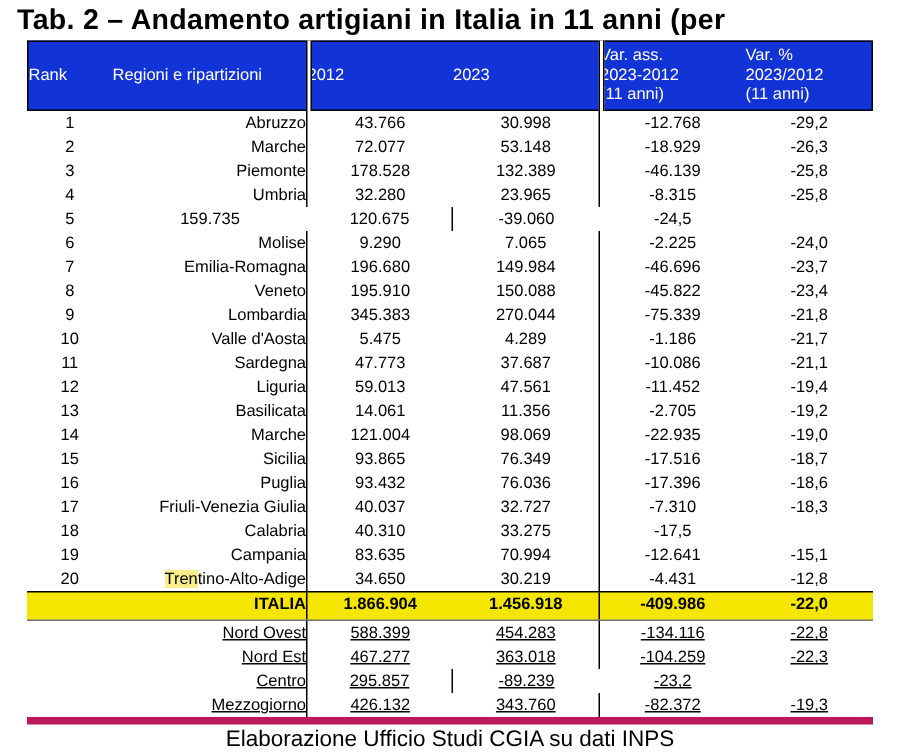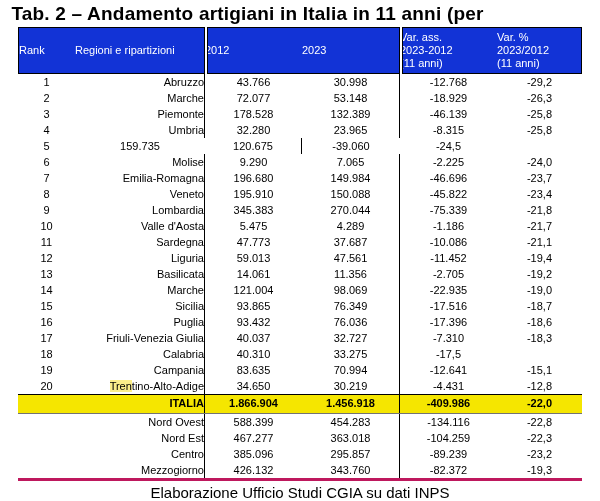--- a/index.html
+++ b/index.html
@@ -81,21 +81,21 @@
   .trow .c.num    { text-align: center; }
   .trow .c.y2023  { border-right: 1px solid #000000; }
   .trow.total {
     background: var(--highlight-yellow, #f5e600);
     font-weight: bold;
     height: 18px;
     line-height: 17px;
     border-top: 1px solid #000000;
     border-bottom: 1px solid #737373;
   }
-  .areas { border-bottom: 3px solid #be185d; }
+  .areas { border-bottom: 5px solid #be185d; text-decoration: underline; }
   .hl {
     background: var(--find-yellow, #fbee8a);
   }
   .footer {
     position: absolute;
     top: 484px;
     left: 0;
     width: 600px;
     text-align: center;
     font-size: 15px;
@@ -310,21 +310,20 @@
           <div class="c rank"></div>
           <div class="c region">Nord Est</div>
           <div class="c num y2012">467.277</div>
           <div class="c num y2023">363.018</div>
           <div class="c num varass">-104.259</div>
           <div class="c num varpct">-22,3</div>
         </div>
         <div class="trow">
           <div class="c rank"></div>
           <div class="c region">Centro</div>
-          <div class="c num y2012">385.096</div>
           <div class="c num y2023">295.857</div>
           <div class="c num varass">-89.239</div>
           <div class="c num varpct">-23,2</div>
         </div>
         <div class="trow">
           <div class="c rank"></div>
           <div class="c region">Mezzogiorno</div>
           <div class="c num y2012">426.132</div>
           <div class="c num y2023">343.760</div>
           <div class="c num varass">-82.372</div>

